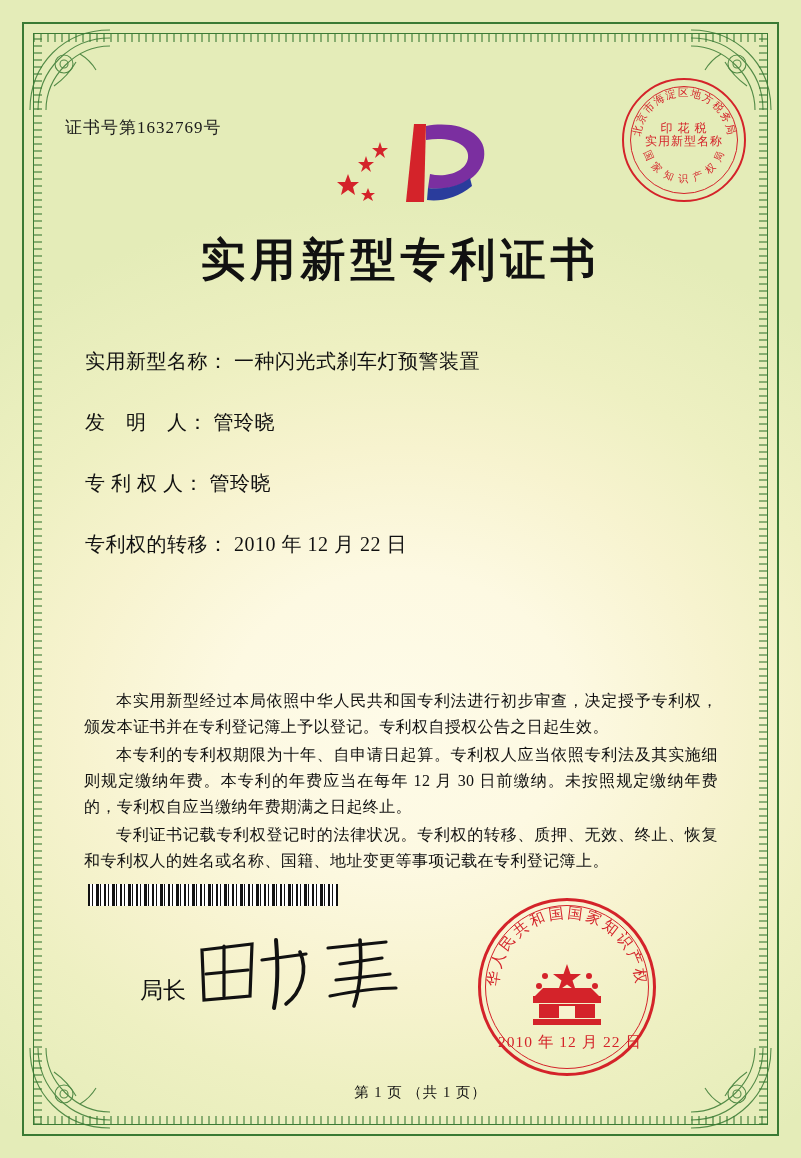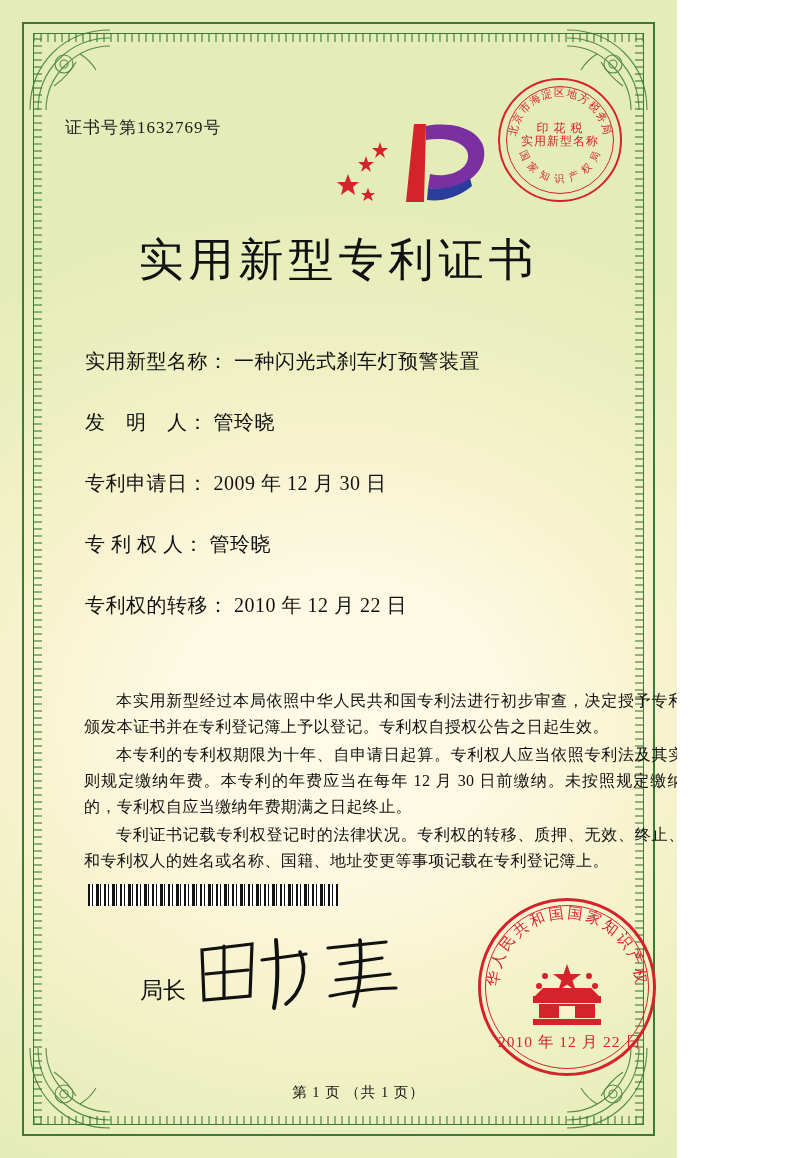--- a/index.html
+++ b/index.html
@@ -5,21 +5,21 @@
   html, body {
     margin: 0;
     padding: 0;
     background: #ffffff;
   }
   body {
     font-family: "Liberation Serif", "DejaVu Serif", serif;
   }
   .page {
     position: relative;
-    width: 677px;
+    width: 801px;
     height: 1158px;
     overflow: hidden;
     background:
       radial-gradient(ellipse 620px 520px at 50% 62%, #fefbe8 0%, #fdf9e2 28%, #f7f3cf 52%, #eef0c2 72%, #e4ecb8 100%),
       #eaf0bc;
   }
   
   .border-outer {
     position: absolute;
     left: 22px; top: 22px; right: 22px; bottom: 22px;
@@ -105,21 +105,21 @@
     line-height:13px;
     letter-spacing:1px;
   }
 
   .title {
     position: absolute;
     left: 0; right: 0;
     top: 230px;
     text-align: center;
     font-size: 45px;
-    font-weight: normal;
+    font-weight: bold;
     letter-spacing: 5px;
     color: #111;
     font-family: "DejaVu Serif", "Liberation Serif", serif;
   }
 
   .fields {
     position: absolute;
     left: 85px;
     top: 348px;
     width: 630px;
@@ -322,24 +322,20 @@
   <div class="fields">
     <div class="field">
       <span class="lbl">实用新型名称：</span>
       <span class="val">一种闪光式刹车灯预警装置</span>
     </div>
     <div class="field">
       <span class="lbl">发　明　人：</span>
       <span class="val">管玲晓</span>
     </div>
     <div class="field">
-      <span class="lbl">专利申请日：</span>
-      <span class="val">2009 年 12 月 30 日</span>
-    </div>
-    <div class="field">
       <span class="lbl">专 利 权 人：</span>
       <span class="val">管玲晓</span>
     </div>
     <div class="field">
       <span class="lbl">专利权的转移：</span>
       <span class="val">2010 年 12 月 22 日</span>
     </div>
   </div>
 
   <div class="body-text">

